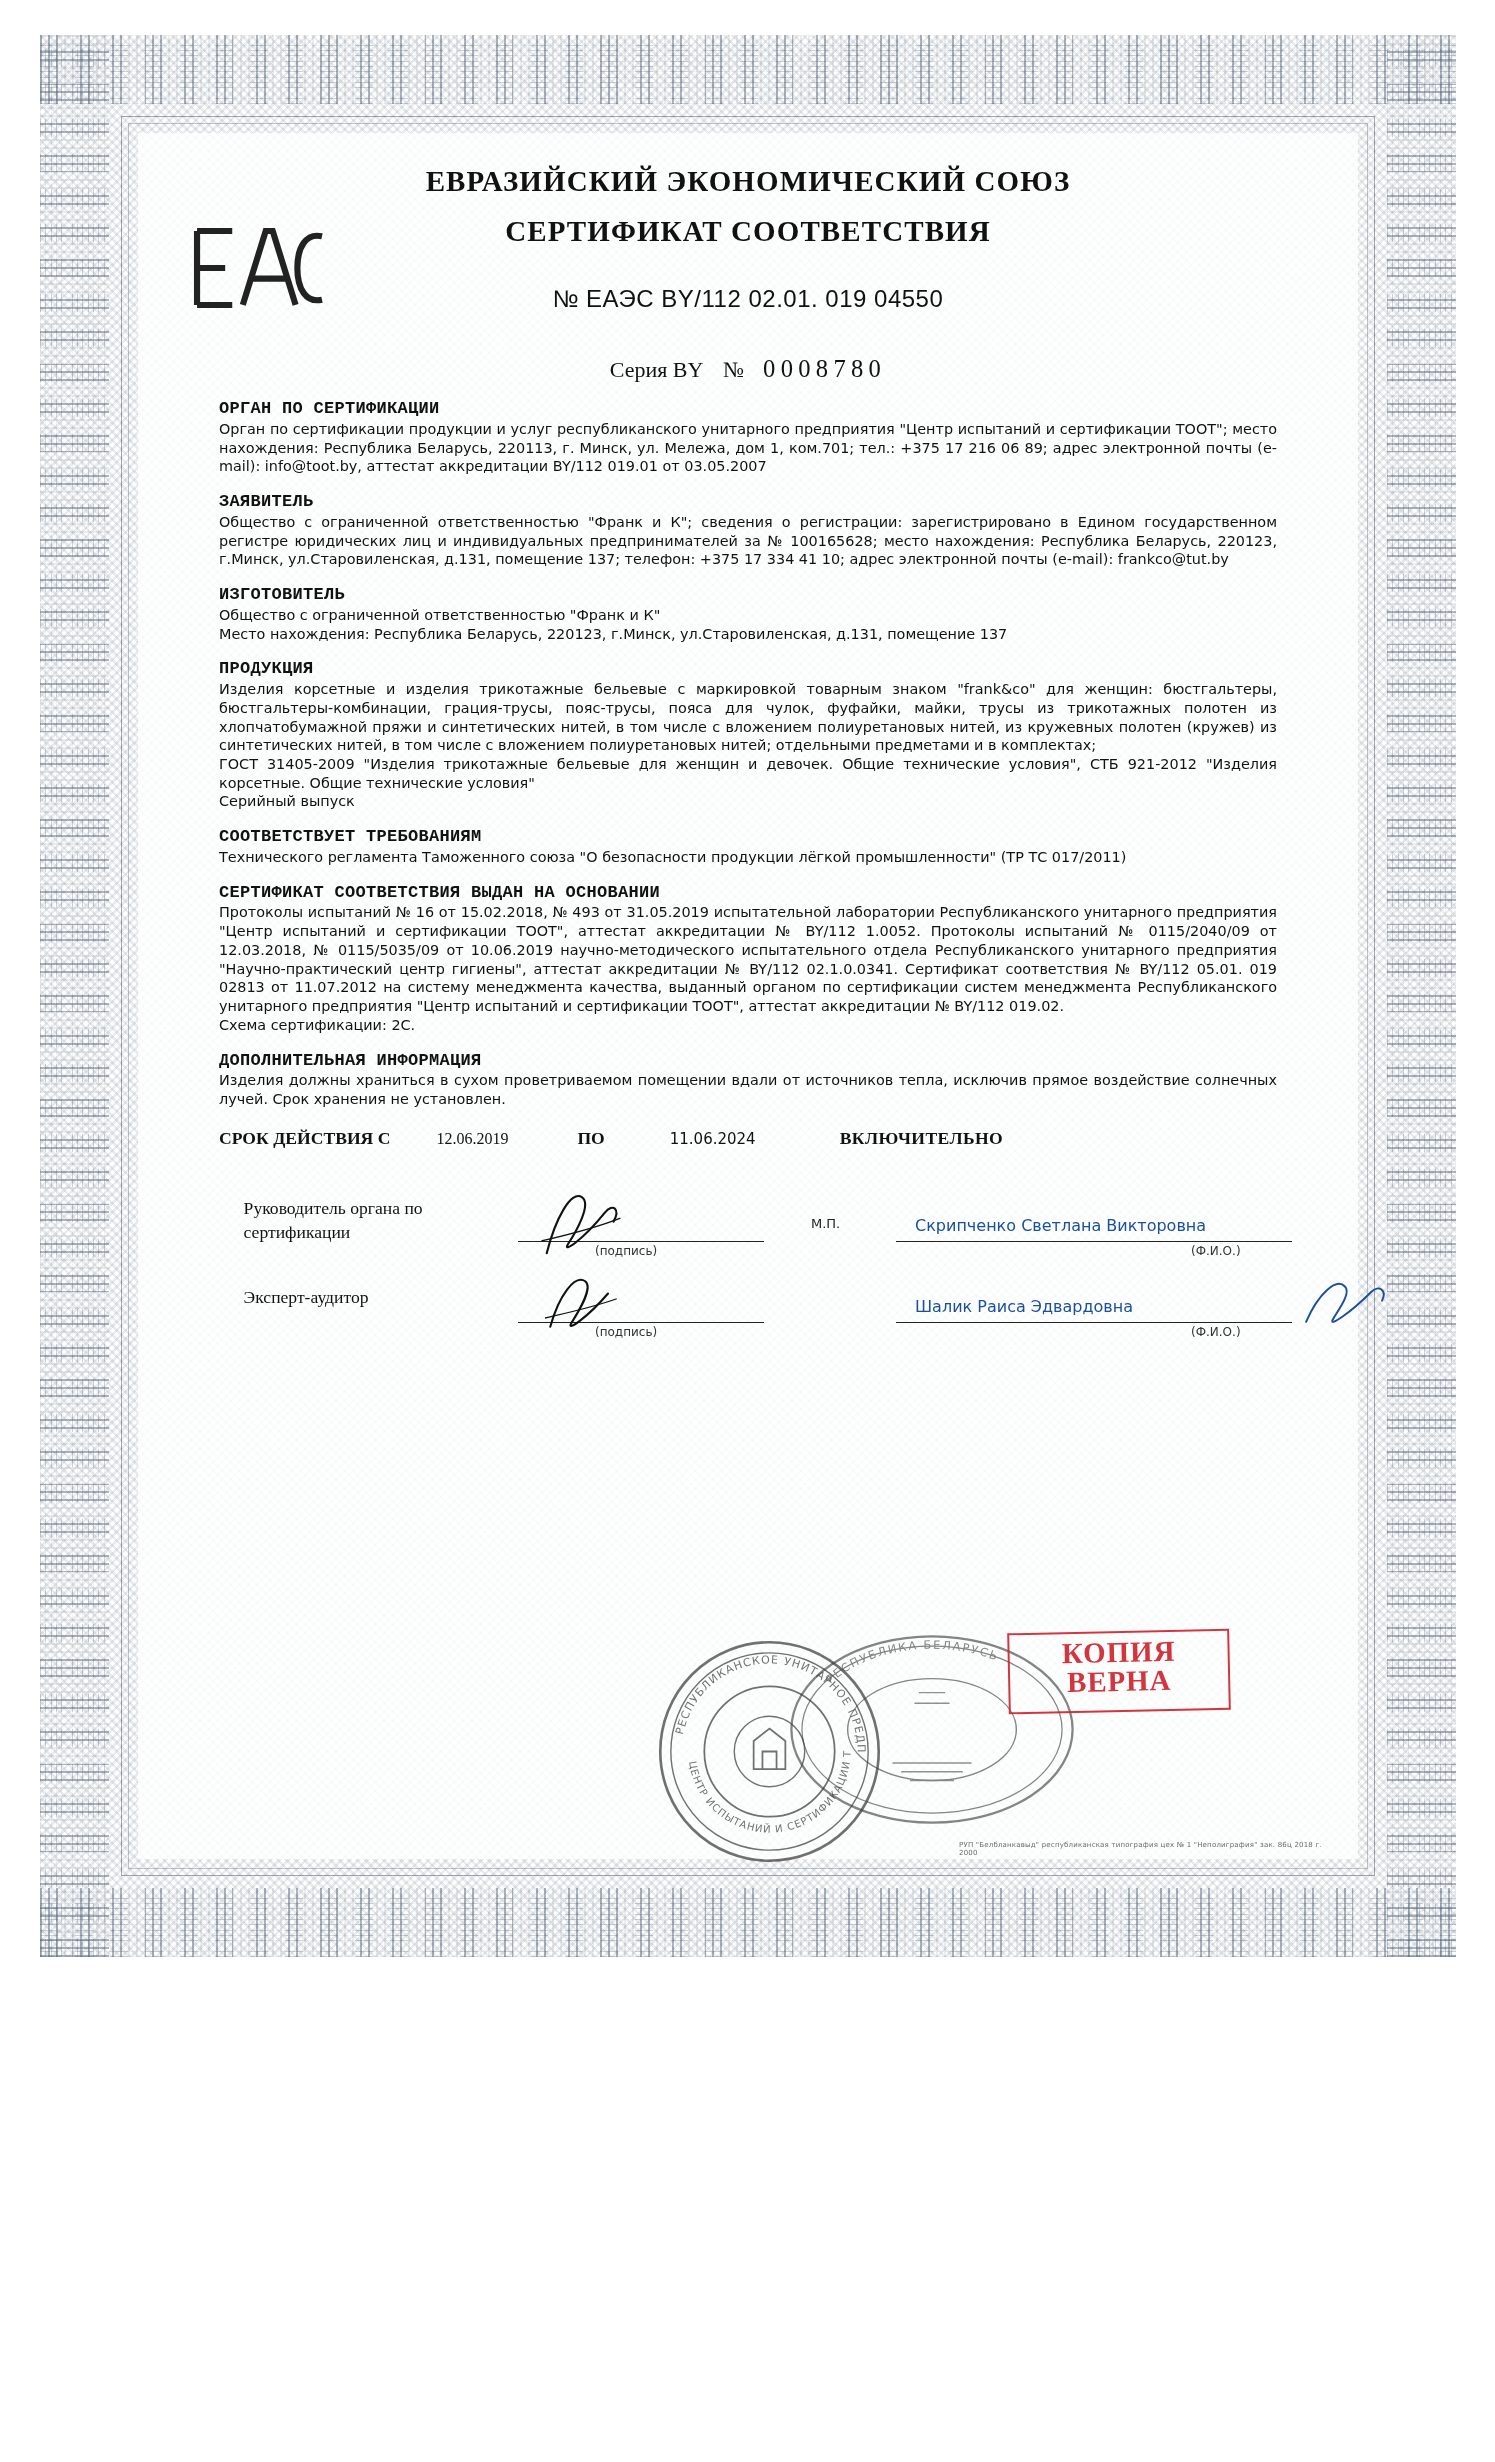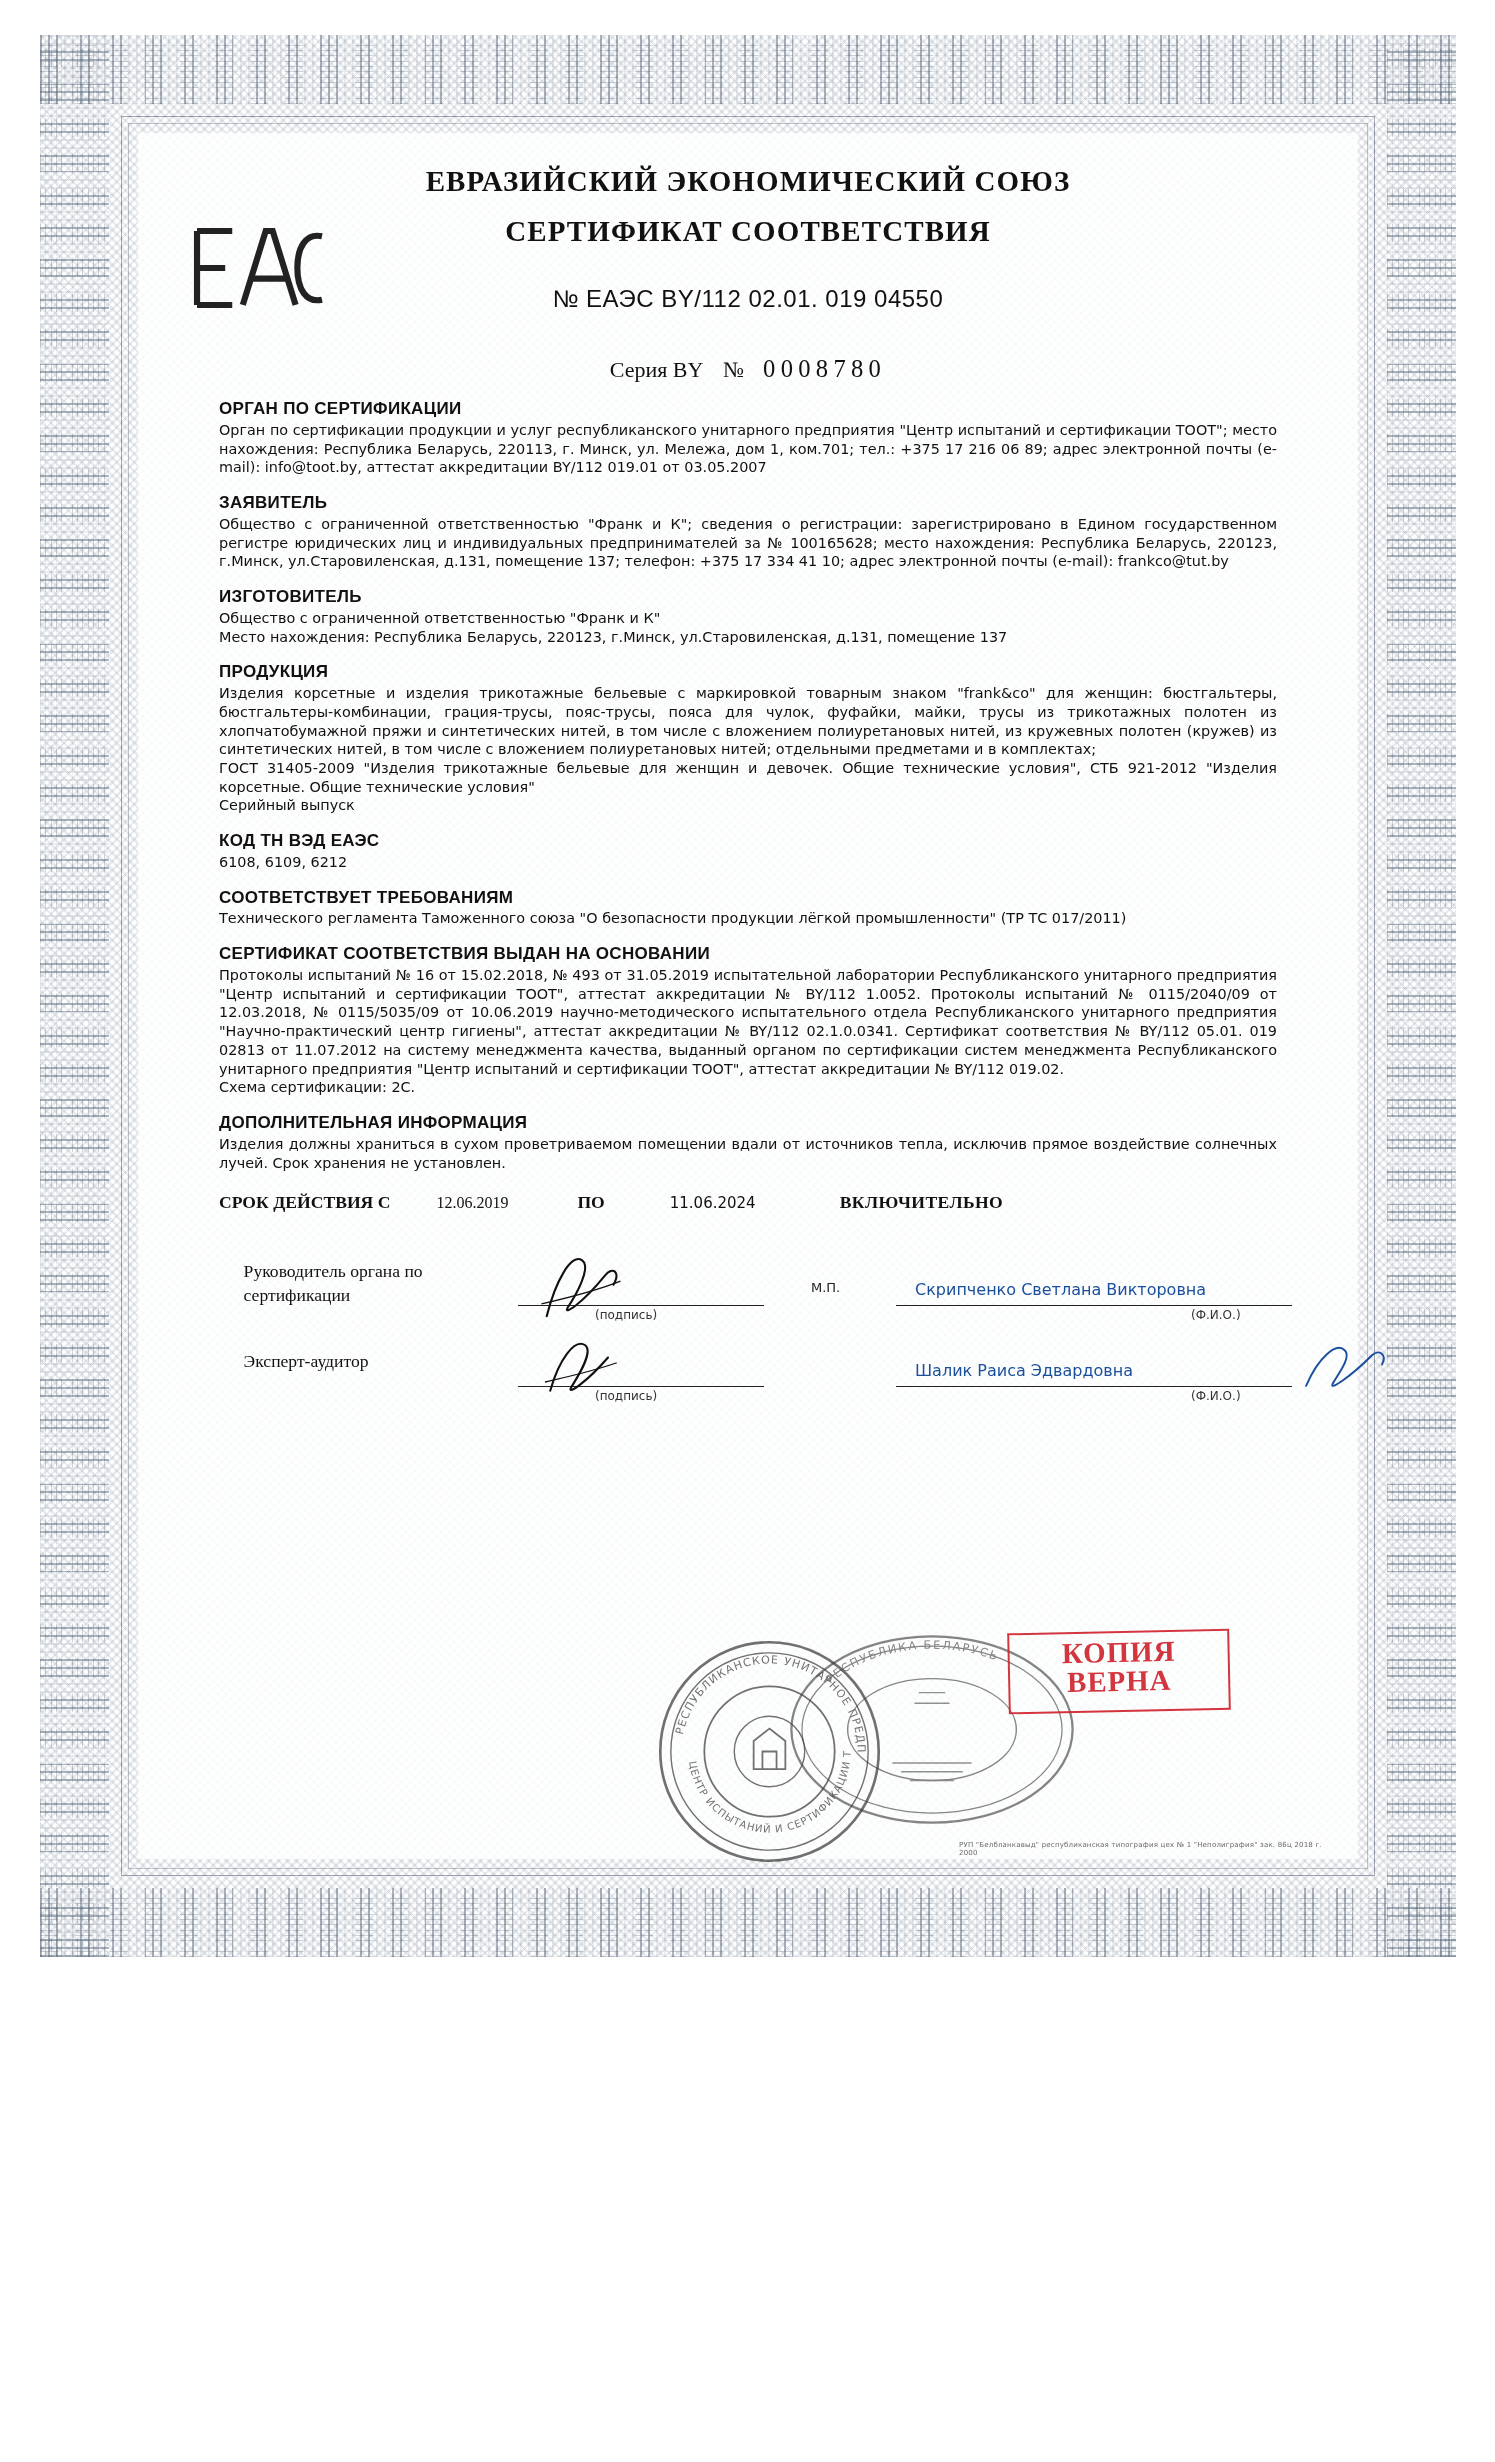--- a/index.html
+++ b/index.html
@@ -155,21 +155,21 @@
     font-size: 24.6px;
     letter-spacing: 5.3px;
     color: #111;
   }
 
   
   .sec {
     margin-top: 15px;
   }
   .sec-title {
-    font-family: Liberation Sans, sans-serif;
+    font-family: Liberation Mono, monospace;
     font-weight: bold;
     font-size: 17px;
     letter-spacing: 0.3px;
     color: #111;
     margin-bottom: 1.8px;
     margin-top: 16px;
   }
   .sec-body {
     font-family: "DejaVu Sans", sans-serif;
     font-size: 14.4px;
@@ -337,24 +337,20 @@
 Место нахождения: Республика Беларусь, 220123, г.Минск, ул.Старовиленская, д.131, помещение 137</div>
       </div>
 
       <div class="sec">
         <div class="sec-title">ПРОДУКЦИЯ</div>
         <div class="sec-body" style="white-space: pre-line;">Изделия корсетные и изделия трикотажные бельевые с маркировкой товарным знаком "frank&amp;co" для женщин: бюстгальтеры, бюстгальтеры-комбинации, грация-трусы, пояс-трусы, пояса для чулок, фуфайки, майки, трусы из трикотажных полотен из хлопчатобумажной пряжи и синтетических нитей, в том числе с вложением полиуретановых нитей, из кружевных полотен (кружев) из синтетических нитей, в том числе с вложением полиуретановых нитей; отдельными предметами и в комплектах;
 ГОСТ 31405-2009 "Изделия трикотажные бельевые для женщин и девочек. Общие технические условия", СТБ 921-2012 "Изделия корсетные. Общие технические условия"
 Серийный выпуск</div>
       </div>
 
-      <div class="sec">
-        <div class="sec-title">КОД ТН ВЭД ЕАЭС</div>
-        <div class="sec-body nojust">6108, 6109, 6212</div>
-      </div>
 
       <div class="sec">
         <div class="sec-title">СООТВЕТСТВУЕТ ТРЕБОВАНИЯМ</div>
         <div class="sec-body">Технического регламента Таможенного союза "О безопасности продукции лёгкой промышленности" (ТР ТС 017/2011)</div>
       </div>
 
       <div class="sec">
         <div class="sec-title">СЕРТИФИКАТ СООТВЕТСТВИЯ ВЫДАН НА ОСНОВАНИИ</div>
         <div class="sec-body" style="white-space: pre-line;">Протоколы испытаний № 16 от 15.02.2018, № 493 от 31.05.2019 испытательной лаборатории Республиканского унитарного предприятия "Центр испытаний и сертификации ТООТ", аттестат аккредитации № BY/112 1.0052. Протоколы испытаний № 0115/2040/09 от 12.03.2018, № 0115/5035/09 от 10.06.2019 научно-методического испытательного отдела Республиканского унитарного предприятия "Научно-практический центр гигиены", аттестат аккредитации № BY/112 02.1.0.0341. Сертификат соответствия № BY/112 05.01. 019 02813 от 11.07.2012 на систему менеджмента качества, выданный органом по сертификации систем менеджмента Республиканского унитарного предприятия "Центр испытаний и сертификации ТООТ", аттестат аккредитации № BY/112 019.02.
 Схема сертификации: 2С.</div>

